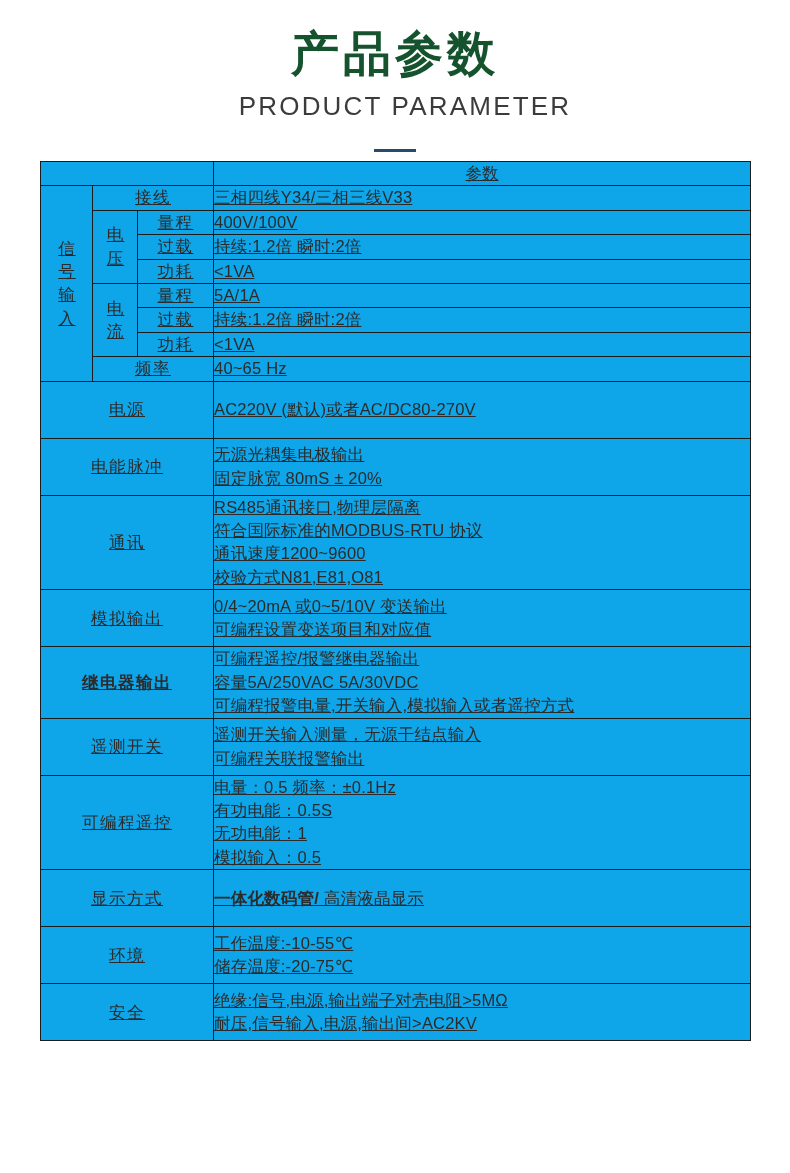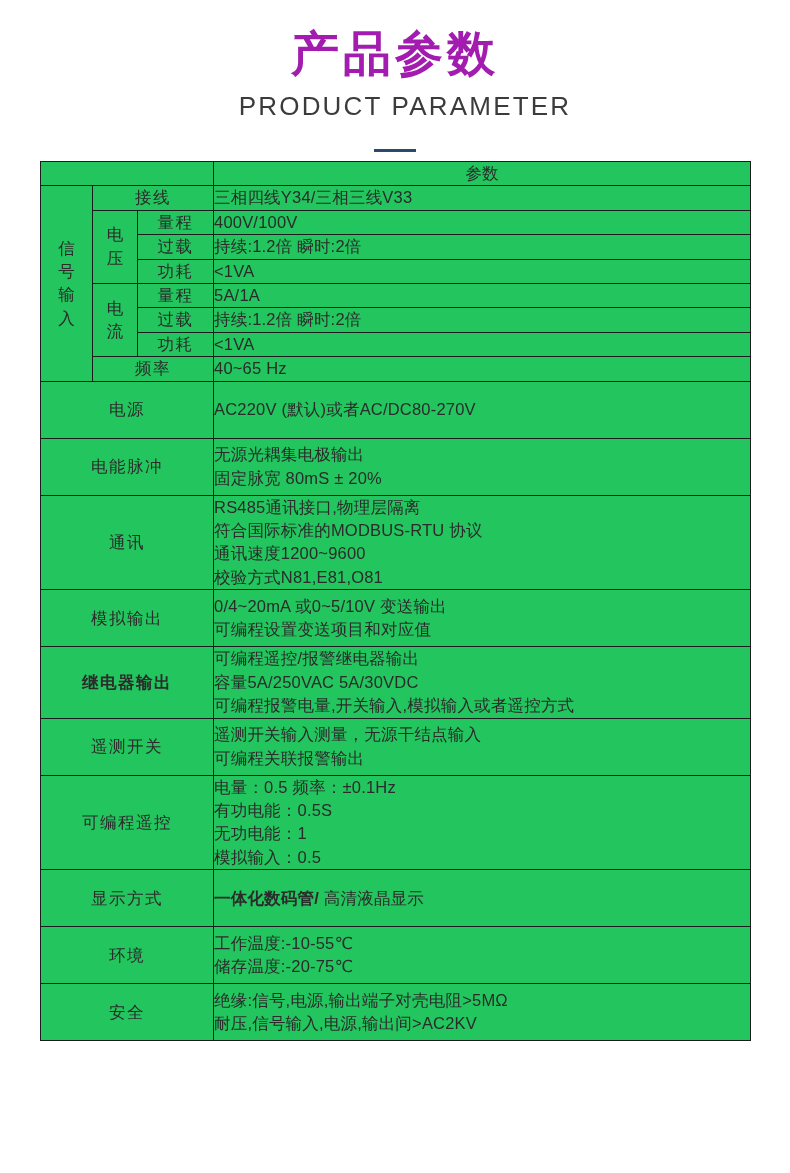--- a/index.html
+++ b/index.html
@@ -24,21 +24,21 @@
 
   
   .header {
     text-align: center;
     padding-top: 26px;
   }
   .title-cn {
     font-size: 48px;
     font-weight: bold;
     letter-spacing: 4px;
-    color: #a21caf;
+    color: #14532d;
     line-height: 1.18;
   }
   .title-en {
     font-size: 26px;
     font-weight: 300;
     letter-spacing: 2.2px;
     color: #3b3b3b;
     margin-top: 8px;
     line-height: 1.2;
     padding-left: 20px;
@@ -56,21 +56,22 @@
 
   
   .table-wrap {
     margin: 13px auto 0 auto;
     width: 710px;
   }
   table.spec {
     border-collapse: collapse;
     width: 710px;
     table-layout: fixed;
-    background: #22c55e;
+    background: #0ea5e9;
+    text-decoration: underline;
   }
   table.spec td {
     border: 1.6px solid #1c1c1c;
     padding: 0;
     vertical-align: middle;
     font-size: 16.5px;
     color: #2b2b2b;
     line-height: 1.42;
   }
 

